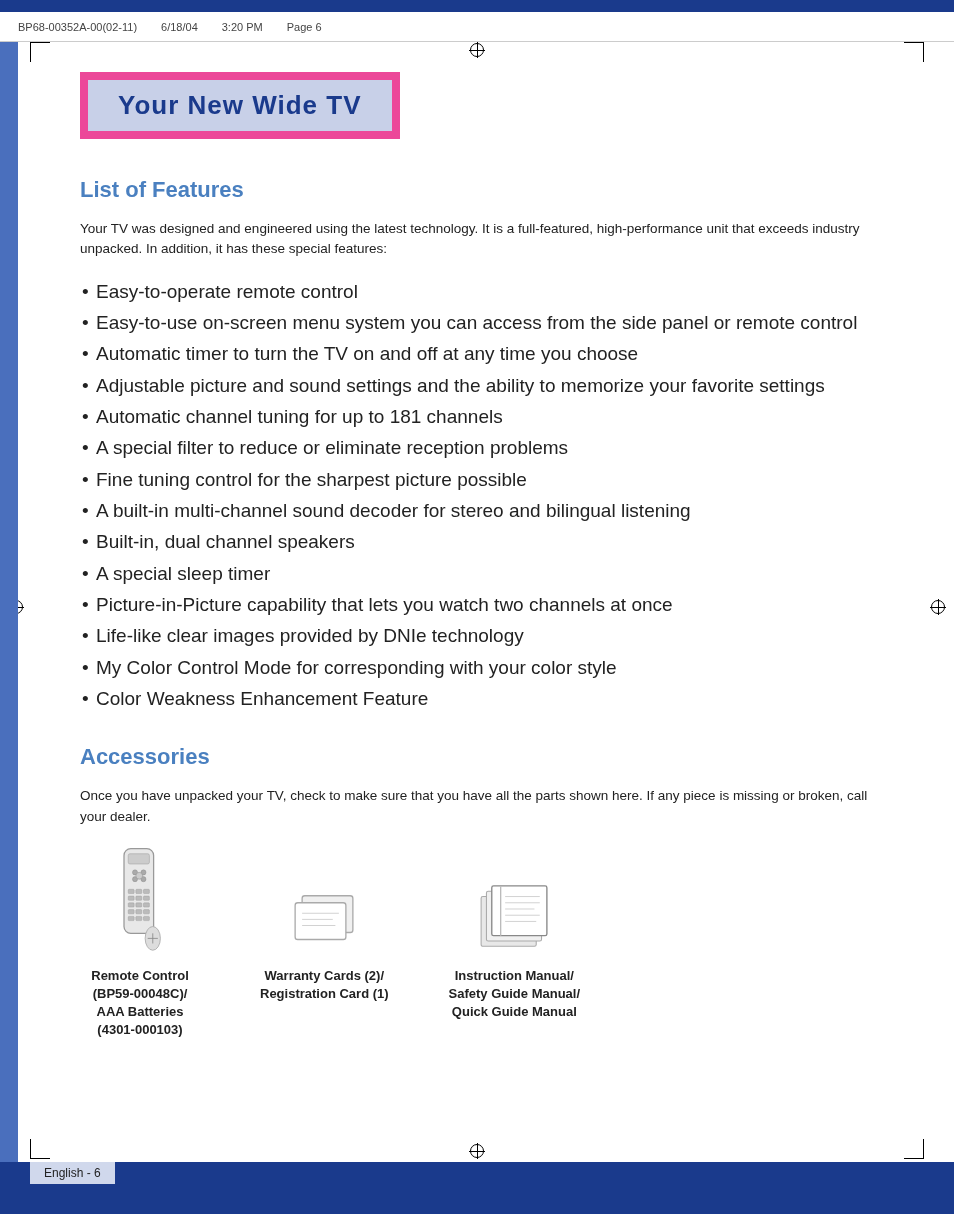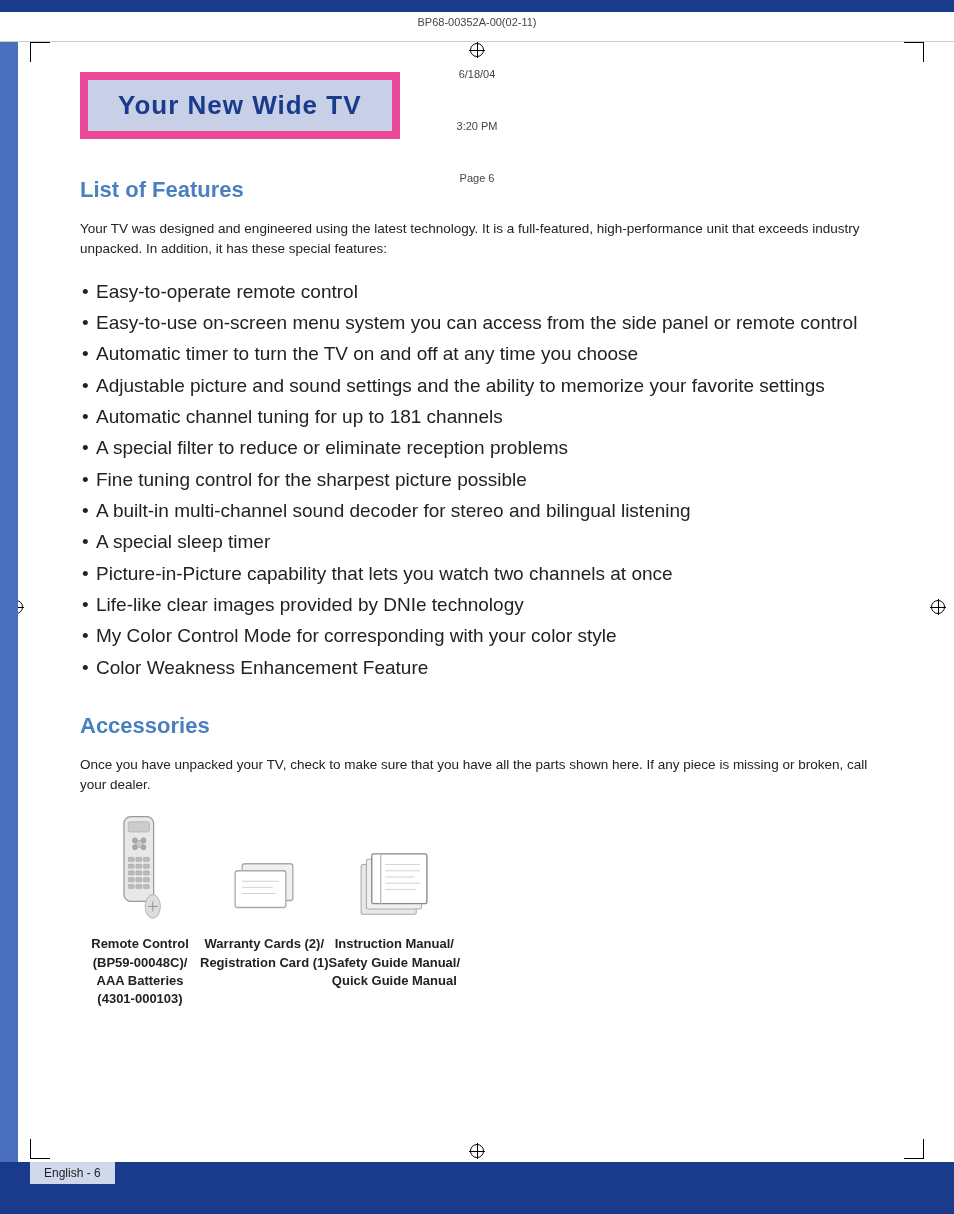--- a/index.html
+++ b/index.html
@@ -22,24 +22,23 @@
       position: relative;
     }
 
     
     .doc-header {
       padding: 4px 18px;
       font-size: 11px;
       color: #444;
       display: flex;
       align-items: center;
-      gap: 40px;
+      gap: 24px;
       border-bottom: 1px solid #ccc;
       height: 30px;
-      flex-direction: column;
     }
 
     
     .left-accent {
       position: absolute;
       left: 0;
       top: 42px;
       width: 18px;
       background: #4a6fbd;
       bottom: 40px;
@@ -109,20 +108,21 @@
     .accessories-intro {
       font-size: 13.5px;
       line-height: 1.5;
       color: #222;
       margin-bottom: 30px;
     }
 
     
     .accessories-row {
       display: flex;
+      gap: 60px;
       align-items: flex-start;
       margin-bottom: 30px;
     }
 
     .accessory-item {
       display: flex;
       flex-direction: column;
       align-items: center;
       text-align: center;
       min-width: 120px;
@@ -298,20 +298,21 @@
     <p class="intro-text">Your TV was designed and engineered using the latest technology. It is a full-featured, high-performance unit that exceeds industry unpacked. In addition, it has these special features:</p>
     <ul class="feature-list">
       <li>Easy-to-operate remote control</li>
       <li>Easy-to-use on-screen menu system you can access from the side panel or remote control</li>
       <li>Automatic timer to turn the TV on and off at any time you choose</li>
       <li>Adjustable picture and sound settings and the ability to memorize your favorite settings</li>
       <li>Automatic channel tuning for up to 181 channels</li>
       <li>A special filter to reduce or eliminate reception problems</li>
       <li>Fine tuning control for the sharpest picture possible</li>
       <li>A built-in multi-channel sound decoder for stereo and bilingual listening</li>
+      <li>Built-in, dual channel speakers</li>
       <li>A special sleep timer</li>
       <li>Picture-in-Picture capability that lets you watch two channels at once</li>
       <li>Life-like clear images provided by DNIe technology</li>
       <li>My Color Control Mode for corresponding with your color style</li>
       <li>Color Weakness Enhancement Feature</li>
     </ul>
   </div>
 
   
   <div class="section-gap">

